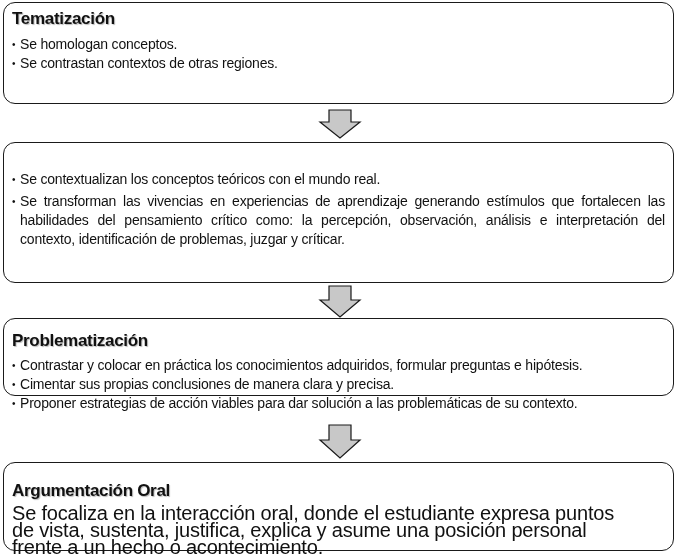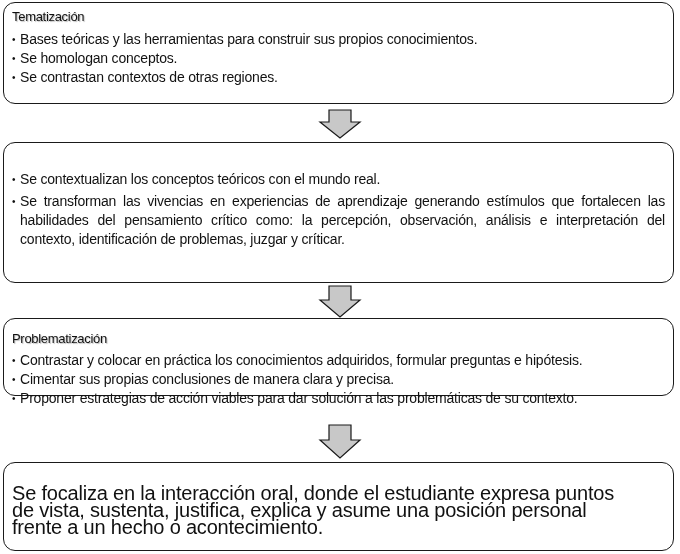--- a/index.html
+++ b/index.html
@@ -1,38 +1,37 @@
 <!DOCTYPE html>
 <html><head>
 <meta charset="utf-8">
 <style>
   html, body { margin: 0; padding: 0; background: #ffffff; }
   body { width: 680px; height: 554px; position: relative; overflow: hidden;
          font-family: "Liberation Sans", sans-serif; color: #111; }
   .box { position: absolute; left: 3px; width: 671px; box-sizing: border-box;
          border: 1.6px solid #1a1a1a; border-radius: 12px; background: #fff;
          padding: 0 8px; }
-  .title { font-weight: normal; font-size: 13px; letter-spacing: -0.3px; margin: 0;
+  .title { font-weight: bold; font-size: 17px; letter-spacing: -0.3px; margin: 0;
            text-shadow: 1px 1px 1px #bbb; }
   .items { list-style: none; margin: 0; padding: 0; }
   .items li { font-size: 14px; line-height: 19px; padding-left: 8px; text-indent: -8px;
               letter-spacing: -0.2px; }
   .items li::before { content: "•"; font-size: 10px; display: inline-block; width: 8px;
                       text-indent: 0; vertical-align: 1px; }
   .justify li { text-align: justify; text-align-last: left; }
   .para { font-size: 20px; line-height: 17px; margin: 0; letter-spacing: -0.2px; }
   .arrow { position: absolute; left: 318px; width: 44px; }
 </style>
 </head>
 <body>
 
 <div class="box" style="top:2px; height:102px; padding-top:6px;">
   <p class="title">Tematización</p>
   <ul class="items" style="margin-top:6px;">
-    <li>Bases teóricas y las herramientas para construir sus propios conocimientos.</li>
     <li>Se homologan  conceptos.</li>
     <li>Se contrastan contextos de otras regiones.</li>
   </ul>
 </div>
 
 <svg class="arrow" style="top:109px; height:30px;" viewBox="0 0 44 30">
   <polygon points="11,1 33,1 33,13 42,13 22,29 2,13 11,13" fill="#c8c8c8" stroke="#1a1a1a" stroke-width="1.2"></polygon>
 </svg>
 
 <div class="box" style="top:142px; height:141px; padding-top:20px;">
@@ -53,14 +52,15 @@
     <li>Cimentar sus propias conclusiones de manera clara y precisa.</li>
     <li>Proponer estrategias de acción  viables para dar solución a las problemáticas de su contexto.</li>
   </ul>
 </div>
 
 <svg class="arrow" style="top:424px; height:35px;" viewBox="0 0 44 35">
   <polygon points="11,1 33,1 33,16 42,16 22,34 2,16 11,16" fill="#c8c8c8" stroke="#1a1a1a" stroke-width="1.2"></polygon>
 </svg>
 
 <div class="box" style="top:462px; height:89px; padding-top:18px;">
+  <p class="title">Argumentación Oral</p>
   <p class="para" style="margin-top:4px; padding-right:40px;">Se focaliza en la interacción oral, donde el estudiante expresa puntos de vista, sustenta, justifica, explica y asume una posición personal frente a un hecho o acontecimiento.</p>
 </div>
 
 </body></html>

